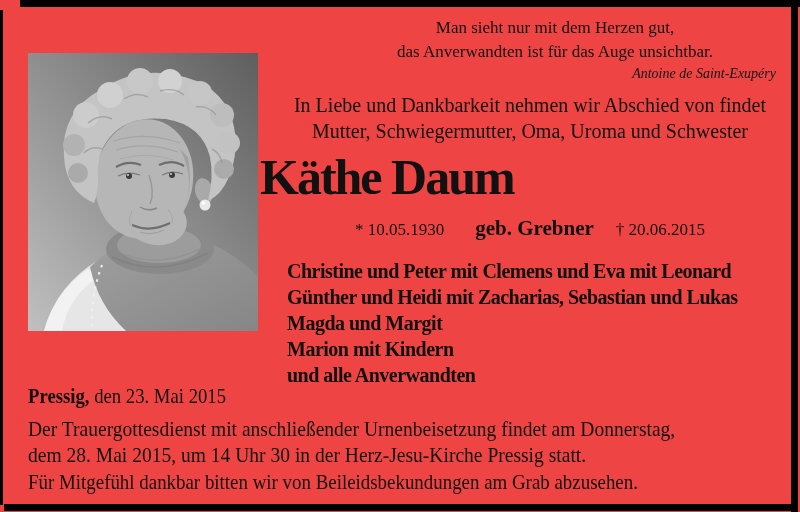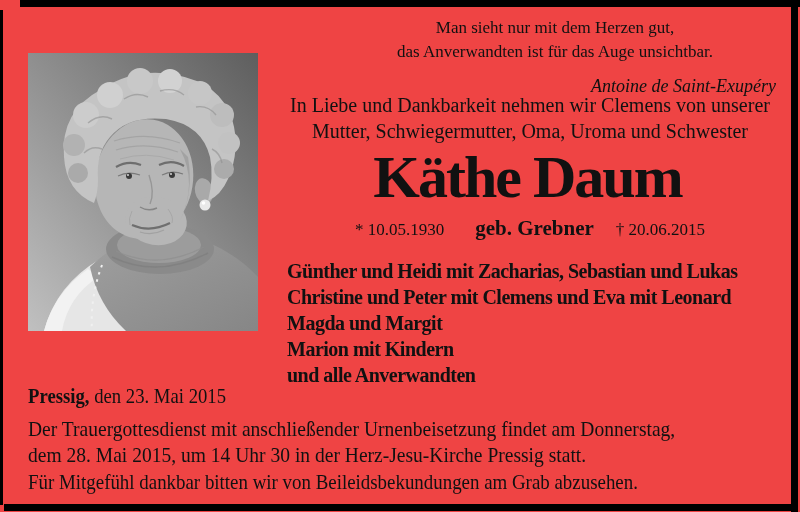--- a/index.html
+++ b/index.html
@@ -19,29 +19,29 @@
   .bar-bottom{left:4px;top:504px;width:790px;height:7px;}
 
   
   .photo{position:absolute;left:28px;top:53px;width:230px;height:278px;}
   .photo svg{display:block;width:230px;height:278px;}
 
   
   .quote{position:absolute;left:330px;top:16px;width:450px;text-align:center;
          font-size:17px;line-height:24px;}
   .quote-attribution{text-align:right;padding-right:4px;font-style:italic;
-         font-size:18px;line-height:20px;margin-top:12px;}
+         font-size:14px;line-height:20px;margin-top:0;}
 
   
   .intro{position:absolute;left:265px;top:92px;width:530px;text-align:center;
          font-size:20px;line-height:26px;}
 
   
-  .name{position:absolute;left:260px;top:144px;width:535px;text-align:center;
-        font-size:60px;line-height:66px;font-weight:bold;letter-spacing:-2px;}
+  .name{position:absolute;left:260px;top:144px;width:535px;text-align:left;
+        font-size:50px;line-height:66px;font-weight:bold;letter-spacing:-2px;}
 
   
   .dates{position:absolute;left:270px;top:217px;width:520px;
          display:flex;justify-content:center;align-items:baseline;gap:22px;
          line-height:22px;}
   .date-small{font-size:17px;}
   .maiden{font-size:21px;font-weight:bold;margin-left:9px;}
 
   
   .family{position:absolute;left:287px;top:258px;font-size:20px;font-weight:bold;
@@ -143,35 +143,35 @@
     </svg>
   </div>
 
   <div class="quote">
     <div>Man sieht nur mit dem Herzen gut,</div>
     <div>das Anverwandten ist für das Auge unsichtbar.</div>
     <div class="quote-attribution">Antoine de Saint-Exupéry</div>
   </div>
 
   <div class="intro">
-    <div>In Liebe und Dankbarkeit nehmen wir Clemens von unserer</div>
+    <div>In Liebe und Dankbarkeit nehmen wir Abschied von findet</div>
     <div>Mutter, Schwiegermutter, Oma, Uroma und Schwester</div>
   </div>
 
   <div class="name">Käthe Daum</div>
 
   <div class="dates">
     <span class="date-small">* 10.05.1930</span>
     <span class="maiden">geb. Grebner</span>
     <span class="date-small">† 20.06.2015</span>
   </div>
 
   <div class="family">
+    <div>Christine und Peter mit Clemens und Eva mit Leonard</div>
     <div>Günther und Heidi mit Zacharias, Sebastian und Lukas</div>
-    <div>Christine und Peter mit Clemens und Eva mit Leonard</div>
     <div>Magda und Margit</div>
     <div>Marion mit Kindern</div>
     <div>und alle Anverwandten</div>
   </div>
 
   <div class="dateline">
     <span class="place">Pressig,</span><span> den 23. Mai 2015</span>
   </div>
 
   <div class="service">

